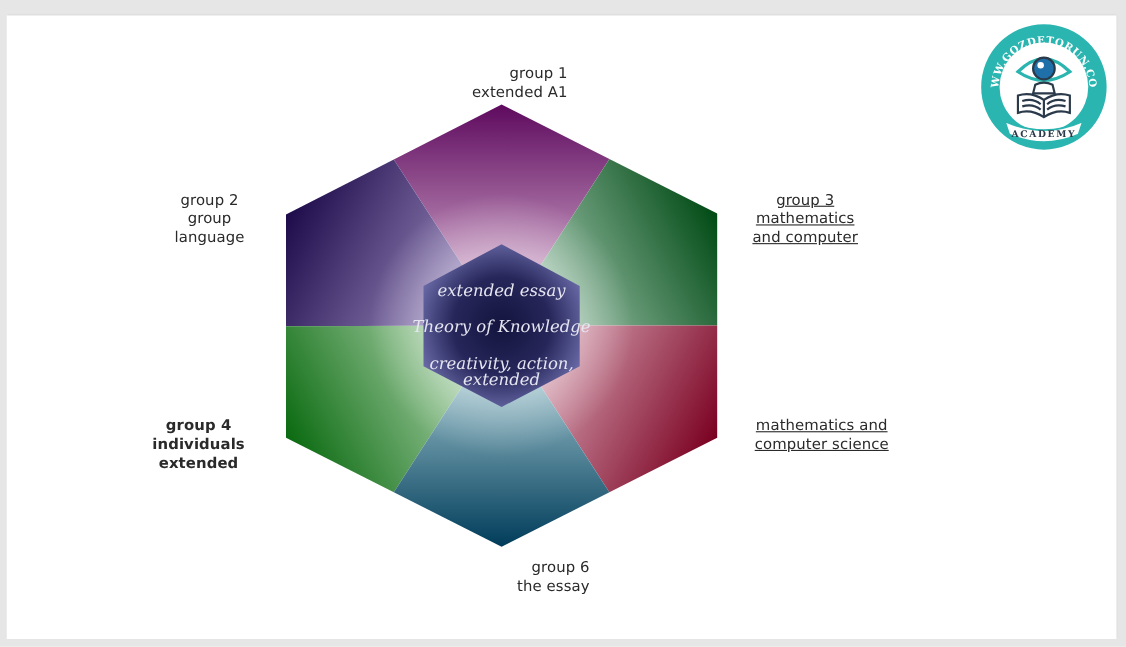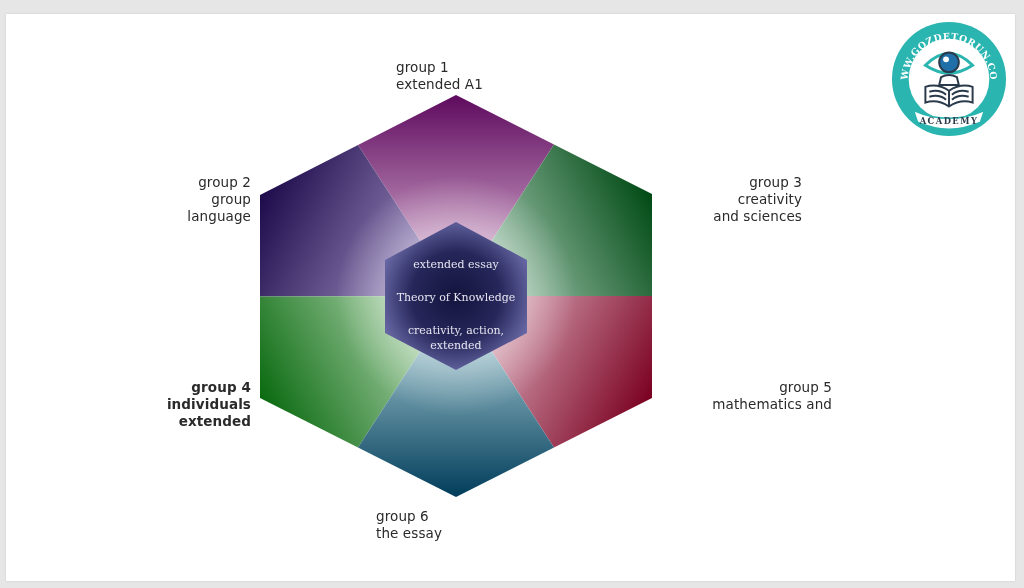--- a/index.html
+++ b/index.html
@@ -23,30 +23,31 @@
     }
     .label {
       position: absolute;
       font-family: "DejaVu Sans", sans-serif;
       font-size: 13.5px;
       line-height: 17px;
       color: #2a2a2a;
       letter-spacing: 0.1px;
     }
     .label span { display: block; }
-    .lbl-center { text-align: left; }
-    .lbl-right { text-align: right; }
-    .lbl-left { text-align: right; }
+    .lbl-center { text-align: right; }
+    .lbl-right { text-align: center; }
+    .lbl-left { text-align: center; text-decoration: underline; }
     .core-text {
       position: absolute;
       color: #e6e6f2;
       font-family: "DejaVu Serif", serif;
-      font-size: 11px;
+      font-size: 15px;
       text-align: center;
       line-height: 15px;
+      font-style: italic;
     }
     .logo {
       position: absolute;
       left: 890px; top: 20px;
       width: 118px; height: 118px;
     }
   </style>
 </head>
 <body>
 
@@ -108,36 +109,36 @@
 </div>
 
 <div class="label lbl-right" style="left:130px; top:174px; width:121px;">
   <span>group 2</span>
   <span>group</span>
   <span>language</span>
 </div>
 
 <div class="label lbl-left" style="left:662px; top:174px; width:140px;">
   <span>group 3</span>
-  <span>creativity</span>
-  <span>and sciences</span>
+  <span>mathematics</span>
+  <span>and computer</span>
 </div>
 
 <div class="label lbl-right" style="left:110px; top:379px; width:141px;font-weight:bold;">
   <span>group 4</span>
   <span>individuals</span>
   <span>extended</span>
 </div>
 
 <div class="label lbl-left" style="left:662px; top:379px; width:170px;">
-  <span>group 5</span>
   <span>mathematics and</span>
+  <span>computer science</span>
 </div>
 
-<div class="label lbl-center" style="left:376px; top:508px; width:120px;">
+<div class="label lbl-center" style="left:416px; top:508px; width:120px;">
   <span>group 6</span>
   <span>the essay</span>
 </div>
 
 <div class="core-text" style="left:381px; top:257px; width:150px;">extended essay</div>
 <div class="core-text" style="left:371px; top:290px; width:170px;">Theory of Knowledge</div>
 <div class="core-text" style="left:381px; top:323px; width:150px;">
   <span style="display:block">creativity, action,</span>
   <span style="display:block">extended</span>
 </div>

